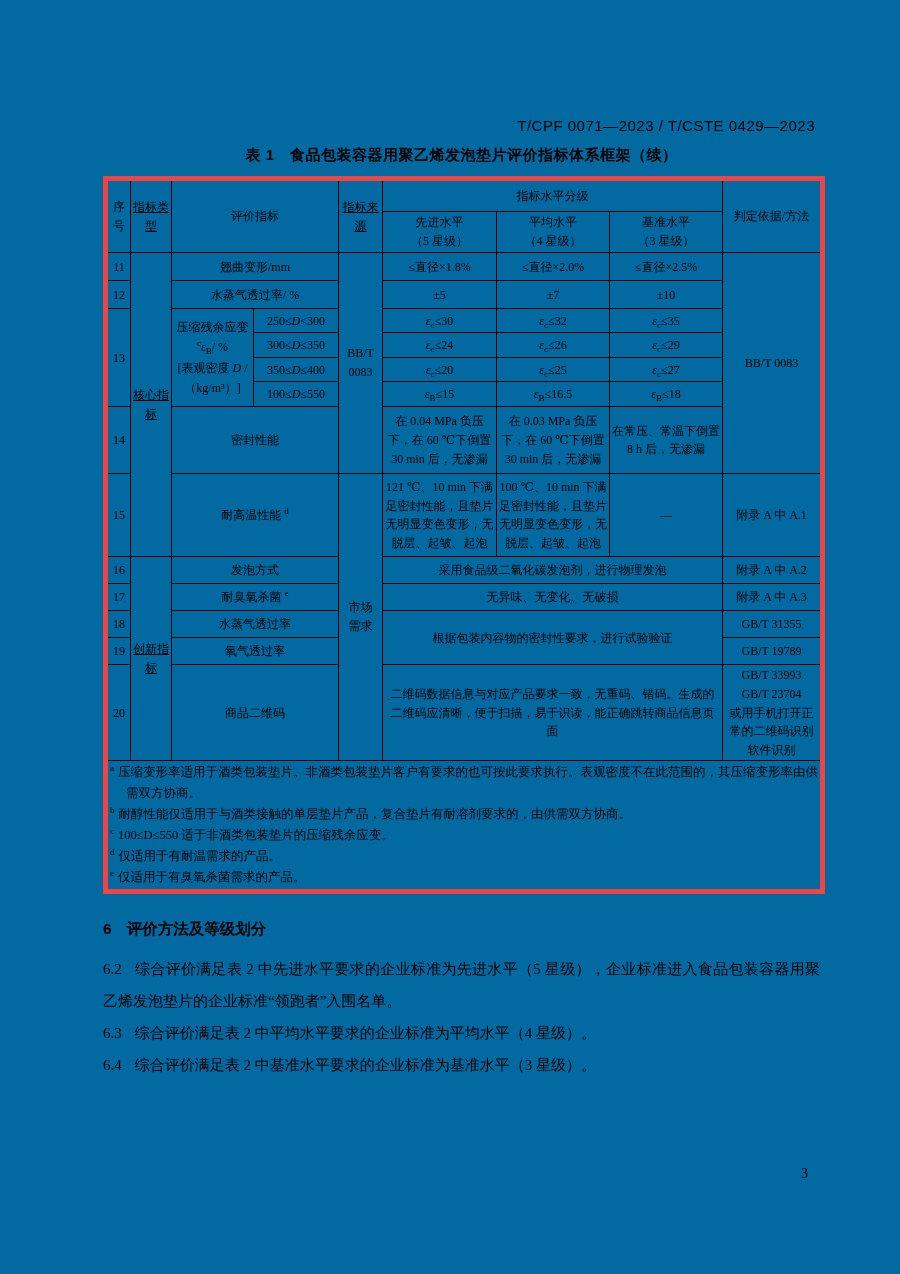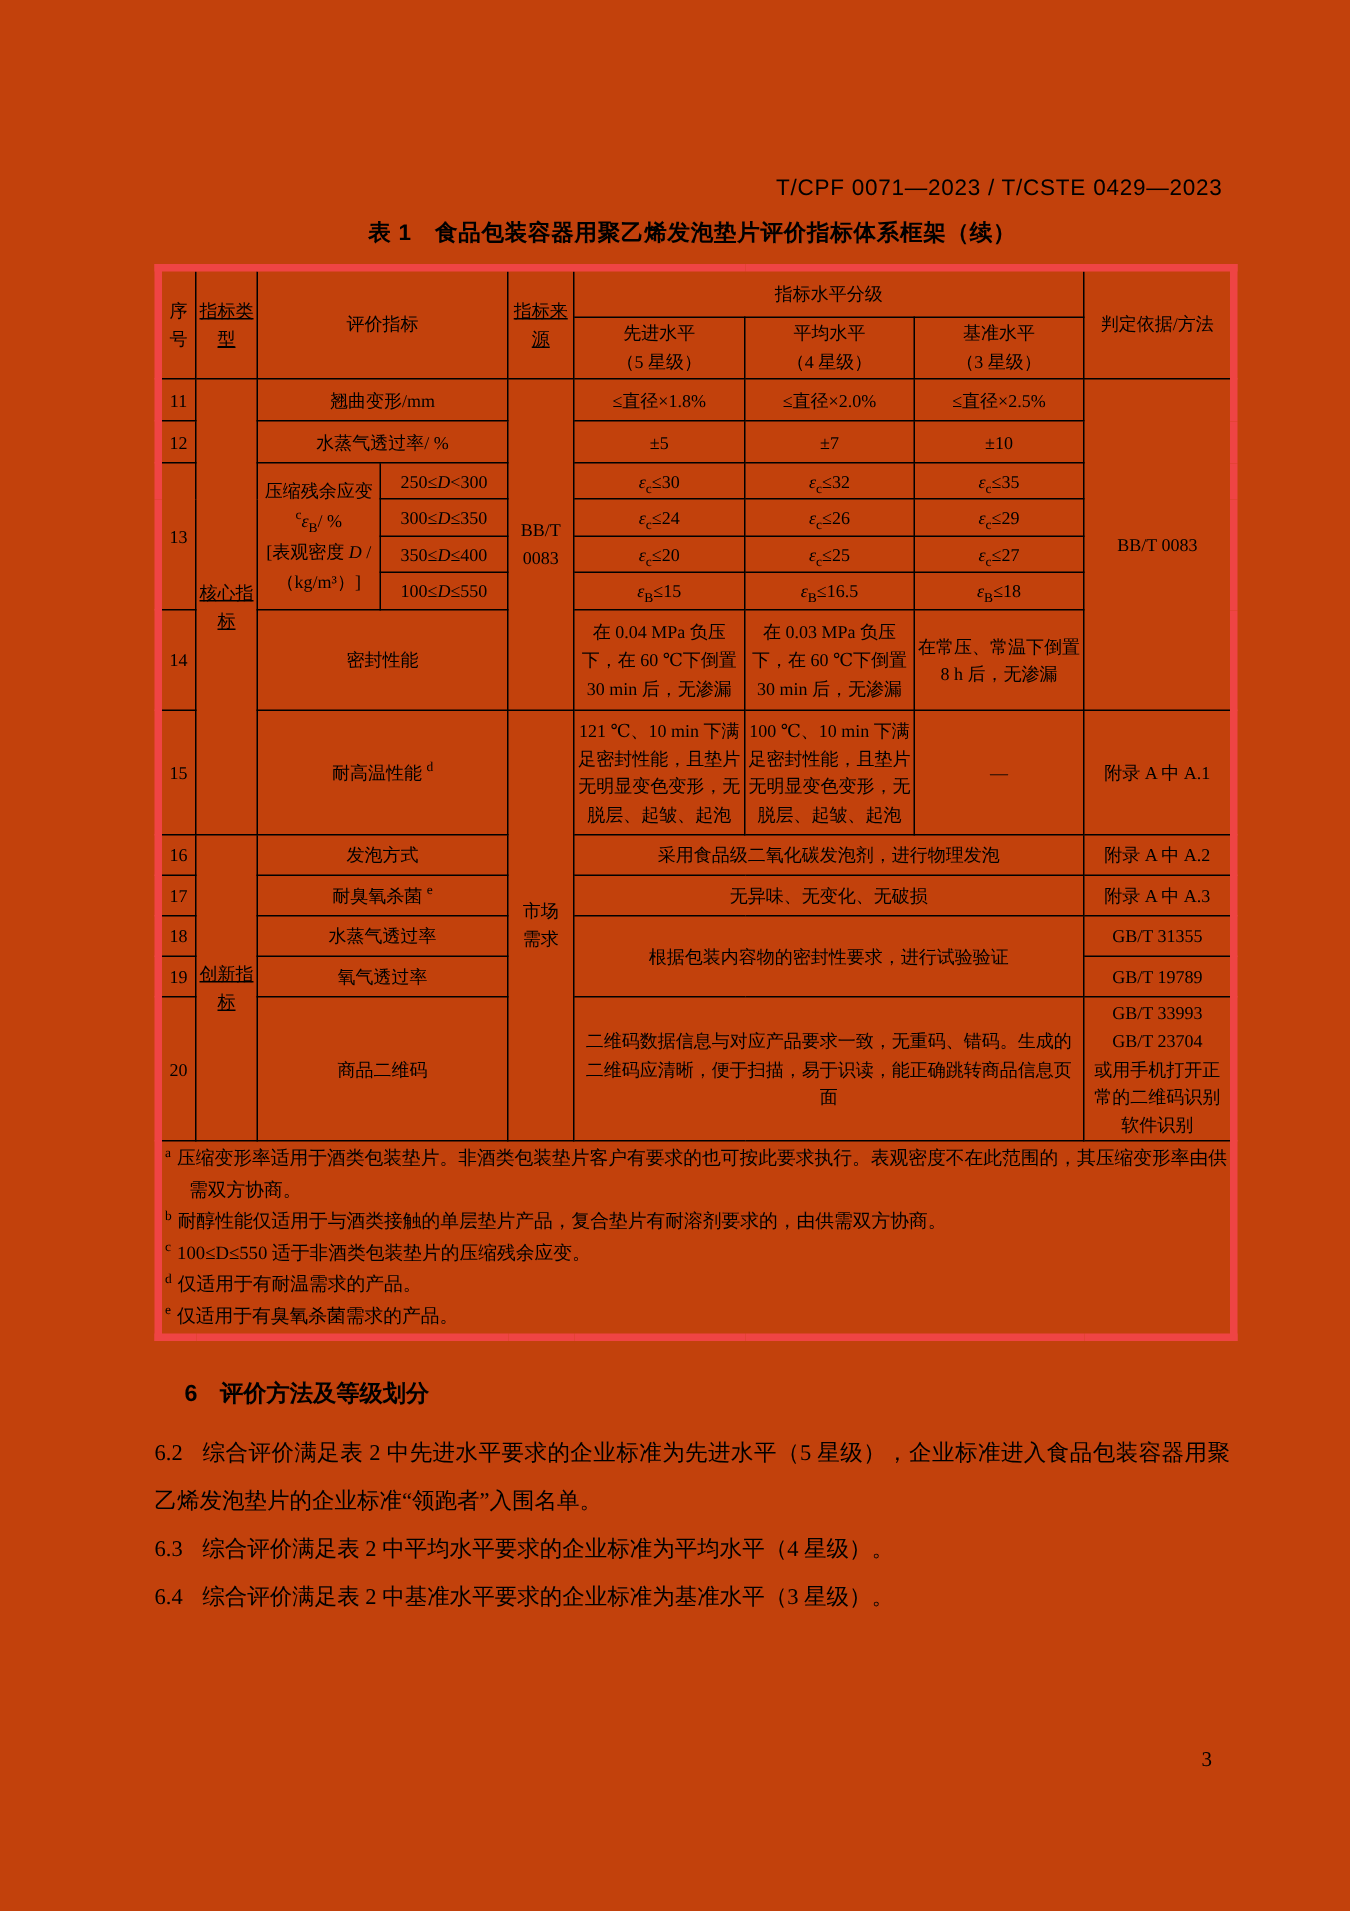--- a/index.html
+++ b/index.html
@@ -1,21 +1,21 @@
 <!DOCTYPE html>
 <html><head>
 <meta charset="utf-8">
 <style>
   * { margin: 0; padding: 0; box-sizing: border-box; }
   html, body { background: #fff; }
   .page {
     position: relative;
     width: 900px;
     height: 1274px;
-    background: #c2410c;
+    background: #0369a1;
     font-family: "Liberation Serif", "DejaVu Serif", serif;
     color: #000;
     overflow: hidden;
   }
   .doc-code {
     position: absolute;
     top: 117px;
     right: 85px;
     font-family: "Liberation Sans", "DejaVu Sans", sans-serif;
     font-size: 15px;
@@ -72,21 +72,20 @@
     line-height: 1.68;
     text-align: justify;
   }
   .footnote sup { margin-right: 4px; }
   .section { margin-top: 25px; }
   .section-heading {
     font-family: "Liberation Sans", "DejaVu Sans", sans-serif;
     font-weight: bold;
     font-size: 15.5px;
     margin-bottom: 13px;
-    margin-left: 20px;
   }
   .section-heading .hnum { margin-right: 15px; }
   .para {
     font-size: 15px;
     line-height: 32px;
     text-align: justify;
   }
   .para .pnum { margin-right: 13px; }
   .page-number {
     position: absolute;

